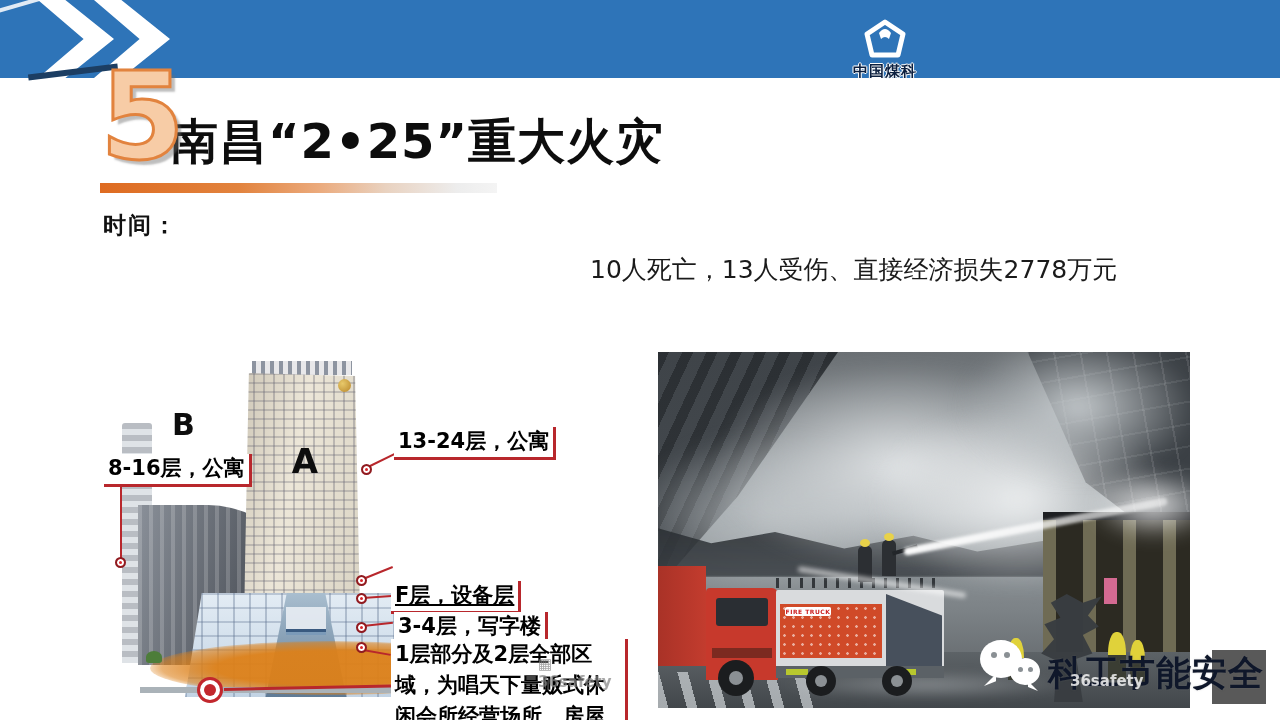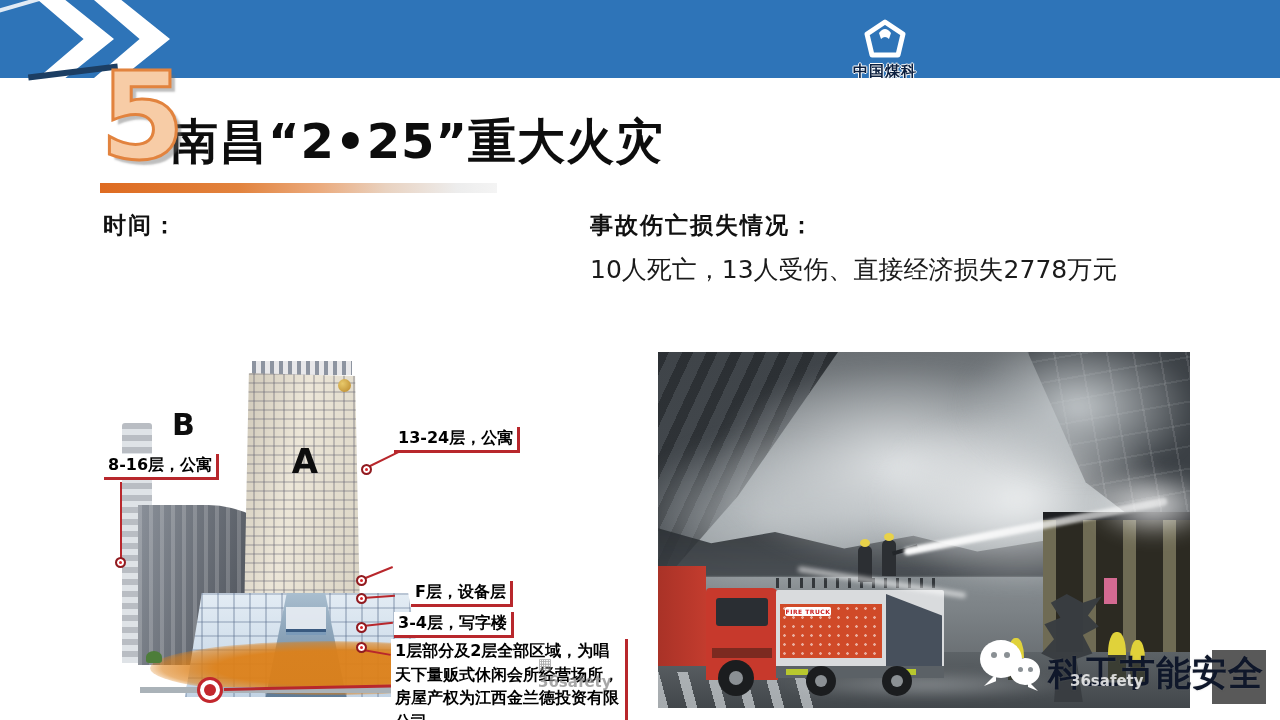--- a/index.html
+++ b/index.html
@@ -74,21 +74,21 @@
       clip-path:polygon(30% 0,70% 0,92% 100%,8% 100%);
       background:linear-gradient(#a9becf,#5f7b96); }
   .podium-sign { position:absolute; left:186px; top:252px; width:40px; height:22px; background:#e9eef4;
       box-shadow:0 3px 0 #30527a, 0 6px 0 #7a9ab8; opacity:.9; }
   .base-ellipse { position:absolute; left:50px; top:286px; width:360px; height:54px; border-radius:50%;
       background:radial-gradient(ellipse at center,rgba(221,128,24,.95) 0 45%,rgba(221,128,24,.6) 66%,rgba(221,128,24,0) 75%); }
   .ground-line { position:absolute; left:40px; top:332px; width:380px; height:6px; background:#aab2b8; }
   .shrub { position:absolute; width:16px; height:12px; border-radius:50% 50% 20% 20%; background:#4d7d3a; }
   .shrub1 { left:46px; top:296px; } .shrub2 { left:350px; top:298px; }
 
-  .callout { position:absolute; background:#fff; padding:0 4px 1px 4px; font-size:16px; font-weight:bold; color:#000;
+  .callout { position:absolute; background:#fff; padding:0 4px 1px 4px; font-size:21px; font-weight:bold; color:#000;
       border-bottom:3px solid #B8272C; border-right:3px solid #B8272C; white-space:nowrap; line-height:1.4; z-index:4; }
   .callout-block { white-space:normal; width:237px; line-height:1.47; }
   .dot { position:absolute; width:11px; height:11px; border-radius:50%; background:#D9252B;
       border:2px solid #8F1B20; box-shadow:inset 0 0 0 2px #fff; z-index:4; }
   .leader { position:absolute; height:2px; background:#B8272C; transform-origin:left center; z-index:3; }
   .target-circle { position:absolute; left:97px; top:322px; width:26px; height:26px; border-radius:50%;
       border:3px solid #C2272D; background:#fff; z-index:4; }
   .target-circle::after { content:""; position:absolute; left:4px; top:4px; width:12px; height:12px; border-radius:50%; background:#C2272D; }
   .diagram-watermark { position:absolute; left:438px; top:300px; font-size:15px; font-weight:bold;
       color:rgba(130,130,130,.7); z-index:5; letter-spacing:0; }
@@ -199,21 +199,20 @@
       </svg>
       <span class="logo-label">中国煤科</span>
     </div>
   </div>
 
   <div class="num5">5</div>
   <div class="page-title">南昌“2•25”重大火灾</div>
   <div class="title-underline"></div>
 
   <div class="info-label time-label">时间：</div>
-  <div class="info-label loss-label">事故伤亡损失情况：</div>
   <div class="info-value loss-value">10人死亡，13人受伤、直接经济损失2778万元</div>
 
   <div class="diagram">
     <div class="slim-tower"></div>
     <div class="tower-b">
       <div class="tower-b-stripes"></div>
     </div>
     <div class="tower-b-letter">B</div>
     <div class="tower-a-crown"></div>
     <div class="tower-a"></div>
@@ -237,21 +236,21 @@
     <div class="dot" style="left:256px; top:238px;"></div>
     <div class="leader" style="left:263px; top:270px; width:30px; transform:rotate(-6deg);"></div>
     <div class="dot" style="left:256px; top:267px;"></div>
     <div class="leader" style="left:263px; top:294px; width:28px; transform:rotate(10deg);"></div>
     <div class="dot" style="left:256px; top:287px;"></div>
     <div class="target-circle"></div>
     <div class="leader" style="left:124px; top:333px; width:167px; height:3px; transform:rotate(-1.2deg);"></div>
 
     <div class="callout" style="left:4px; top:99px;">8-16层，公寓</div>
     <div class="callout" style="left:294px; top:72px;">13-24层，公寓</div>
-    <div class="callout" style="left:311px; top:226px;">F层，设备层</div>
+    <div class="callout" style="left:291px; top:226px;text-decoration:underline;">F层，设备层</div>
     <div class="callout" style="left:294px; top:257px;">3-4层，写字楼</div>
     <div class="callout callout-block" style="left:291px; top:284px;">1层部分及2层全部区域，为唱天下量贩式休闲会所经营场所，房屋产权为江西金兰德投资有限公司。</div>
 
     <div class="diagram-watermark">▦ 36safety</div>
   </div>
 
   <div class="photo">
     <div class="facade-left"></div>
     <div class="facade-right"></div>
     <div class="smoke smoke3"></div>

